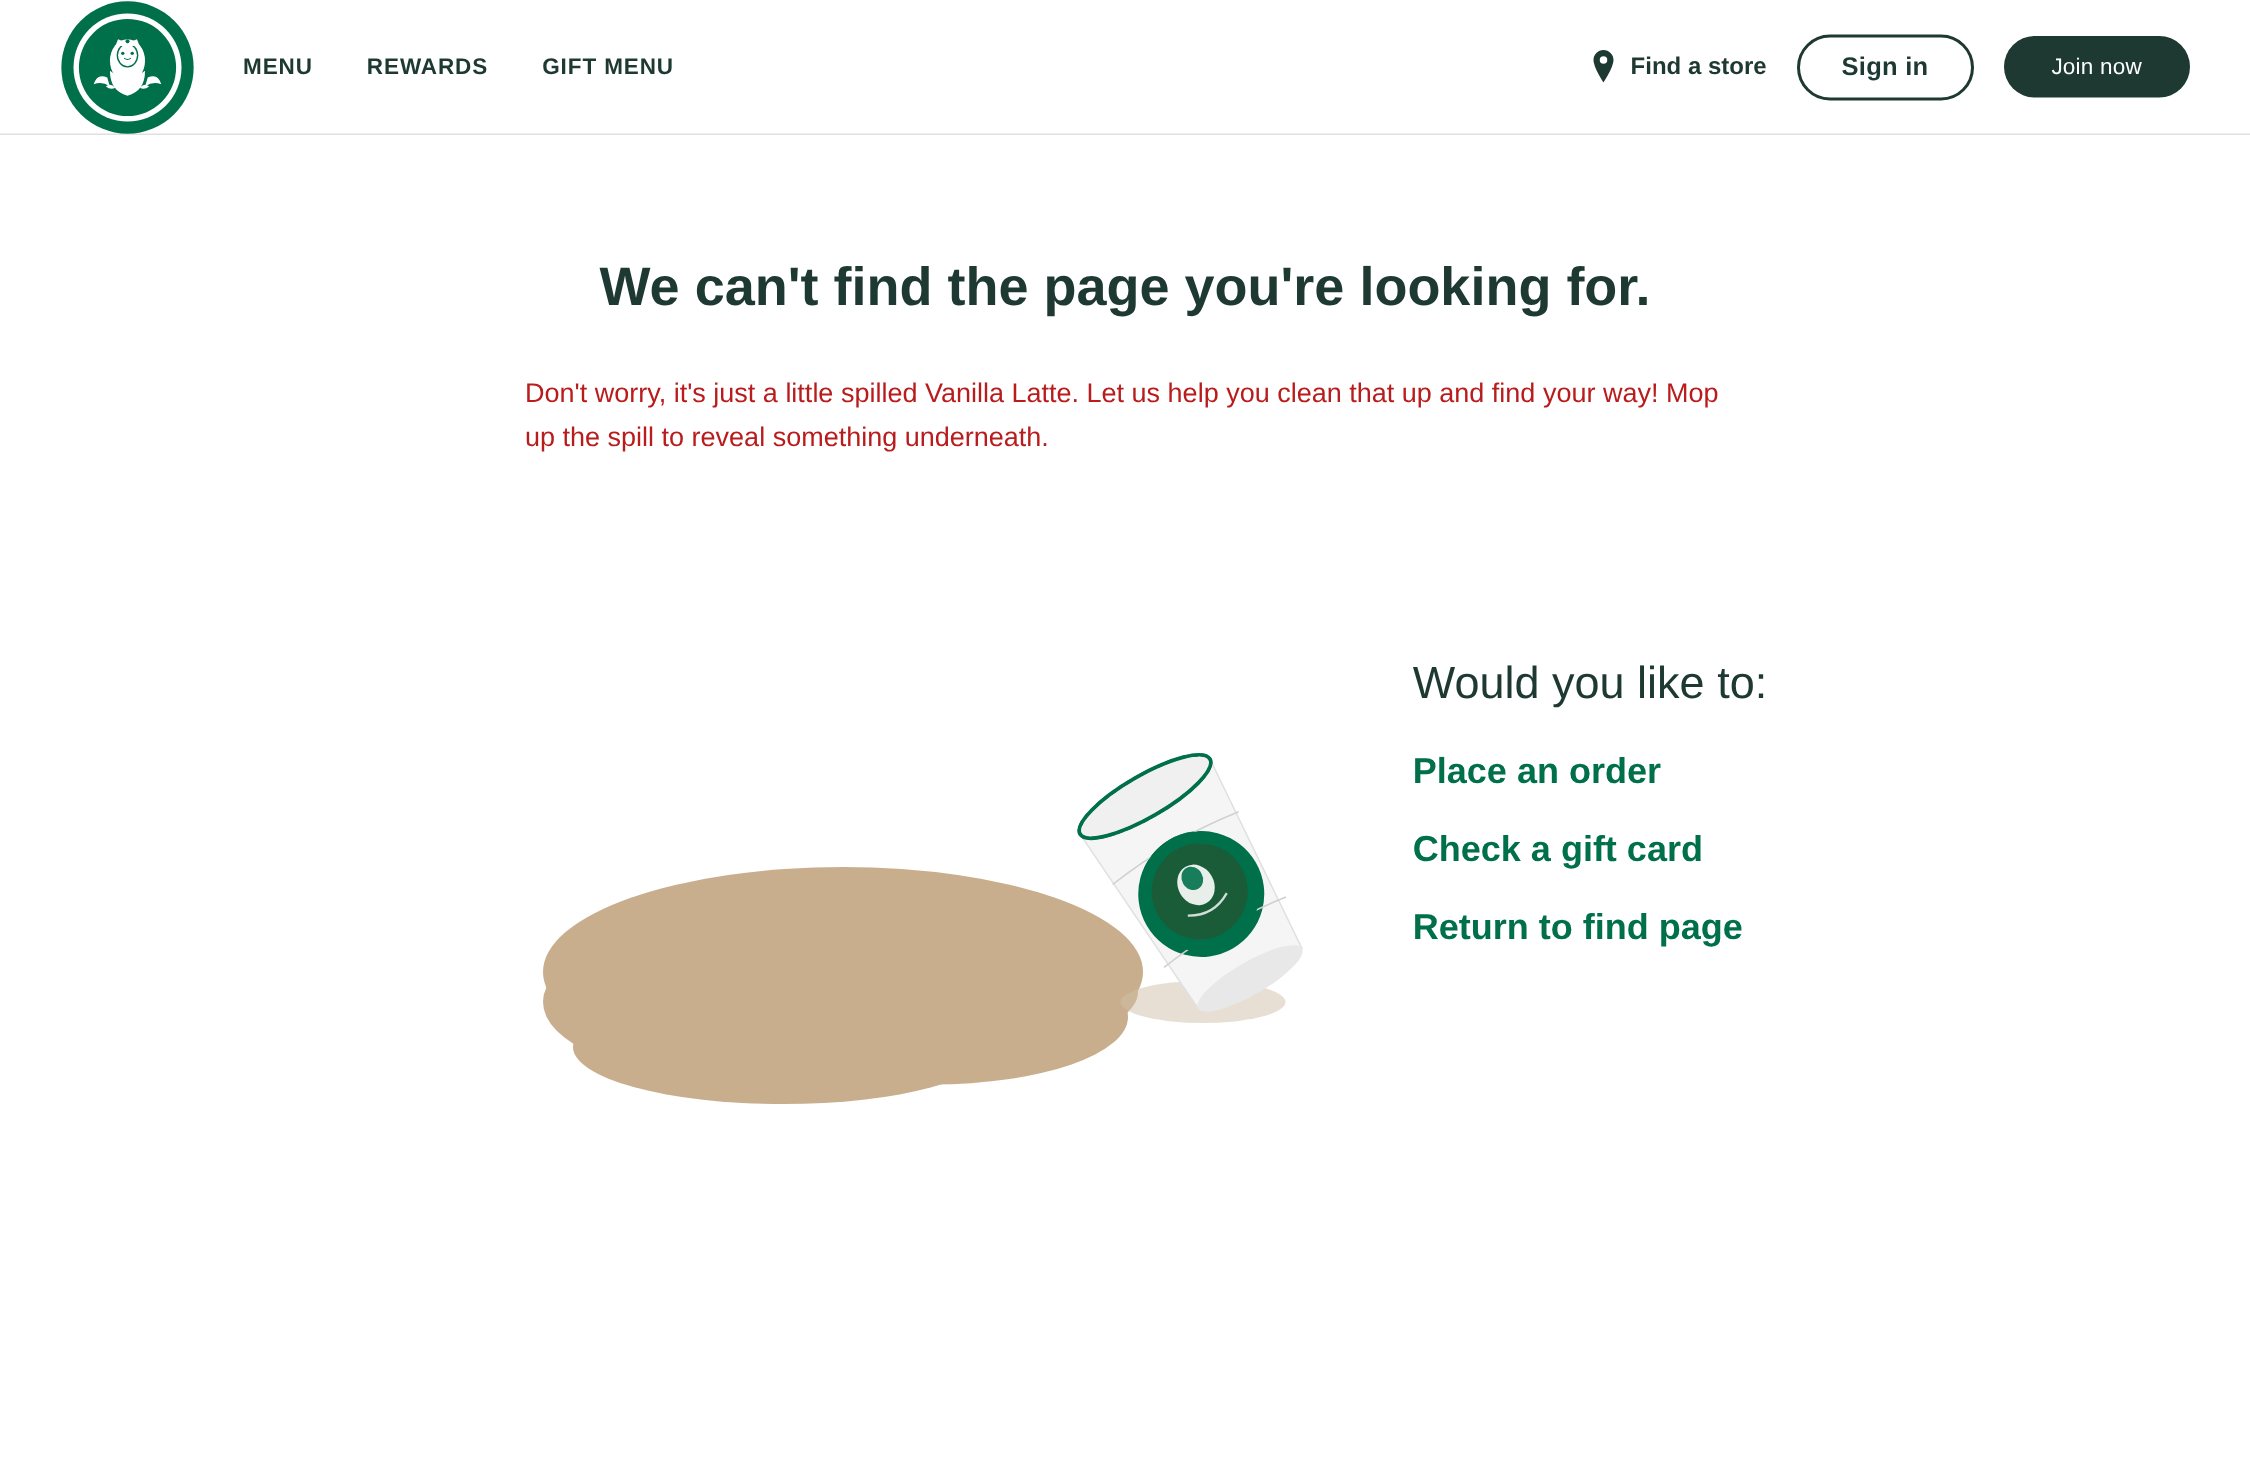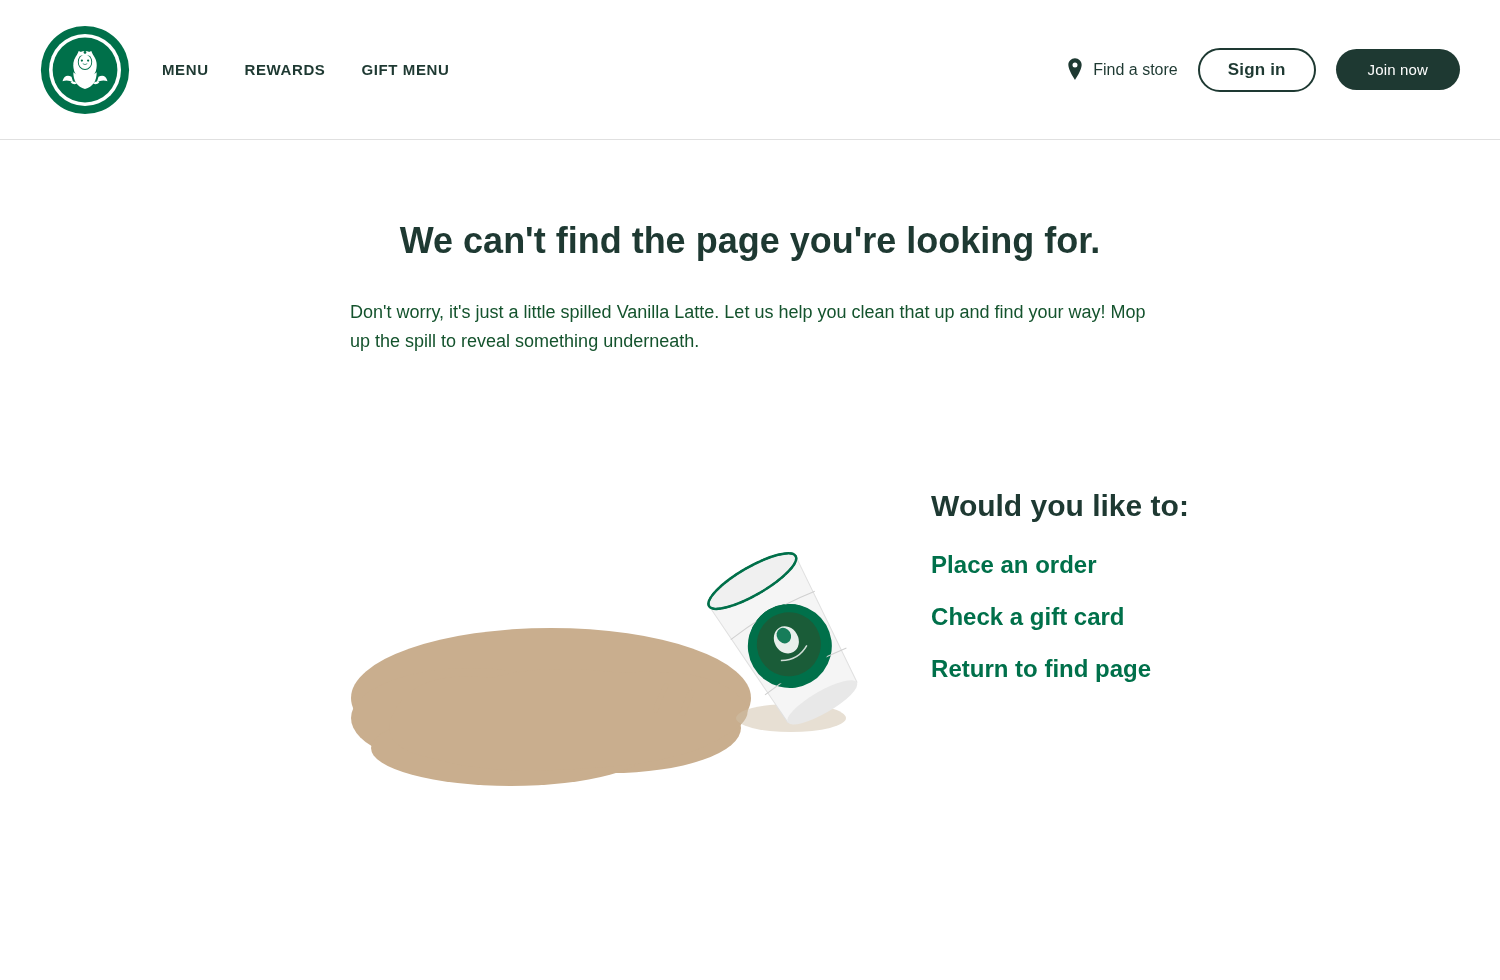--- a/index.html
+++ b/index.html
@@ -9,21 +9,21 @@
       color: #1e3932;
       min-height: 980px;
       width: 1500px;
     }
 
     
     header {
       display: flex;
       align-items: center;
       padding: 0 40px;
-      height: 140px;
+      height: 90px;
       border-bottom: 1px solid #e0e0e0;
       background: #fff;
     }
 
     .logo-wrap {
       width: 90px;
       height: 90px;
       flex-shrink: 0;
     }
 
@@ -53,21 +53,21 @@
       align-items: center;
       gap: 20px;
       margin-left: auto;
     }
 
     .find-store {
       display: flex;
       align-items: center;
       gap: 8px;
       font-size: 16px;
-      font-weight: 400;
+      font-weight: 700;
       color: #1e3932;
       cursor: pointer;
       text-decoration: none;
     }
 
     .pin-icon {
       width: 20px;
       height: 24px;
     }
 
@@ -107,21 +107,21 @@
     .error-heading {
       font-size: 36px;
       font-weight: 800;
       color: #1e3932;
       margin-bottom: 24px;
       max-width: 860px;
     }
 
     .error-body {
       font-size: 18px;
-      color: #14532d;
+      color: #b91c1c;
       max-width: 800px;
       line-height: 1.6;
       margin-bottom: 40px;
     }
 
     .content-row {
       display: flex;
       align-items: center;
       gap: 60px;
     }
@@ -141,21 +141,21 @@
 
     
     .actions-panel {
       display: flex;
       flex-direction: column;
       gap: 0;
     }
 
     .actions-title {
       font-size: 30px;
-      font-weight: 700;
+      font-weight: 400;
       color: #1e3932;
       margin-bottom: 28px;
     }
 
     .action-link {
       font-size: 24px;
       font-weight: 700;
       color: #00704a;
       text-decoration: none;
       cursor: pointer;

